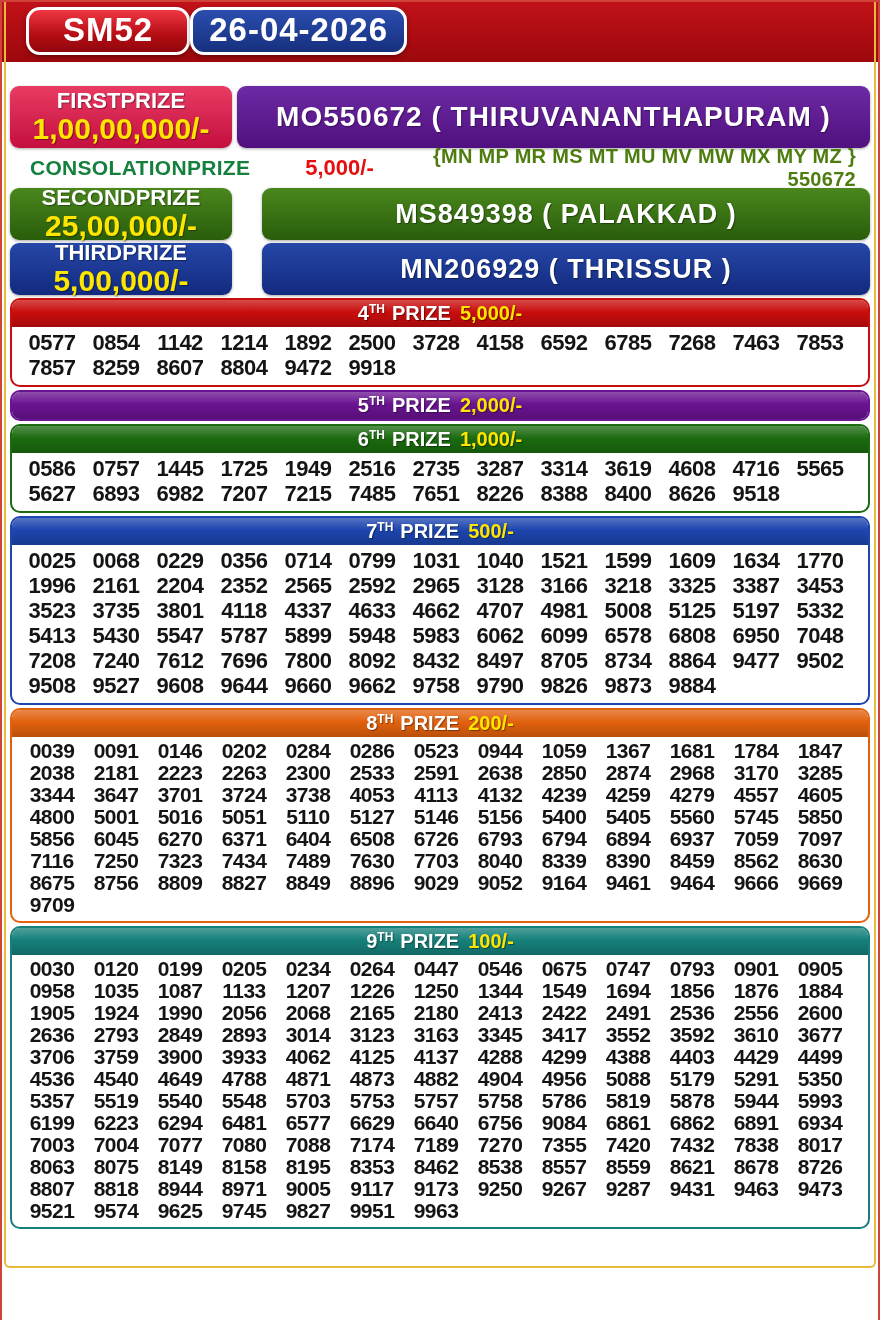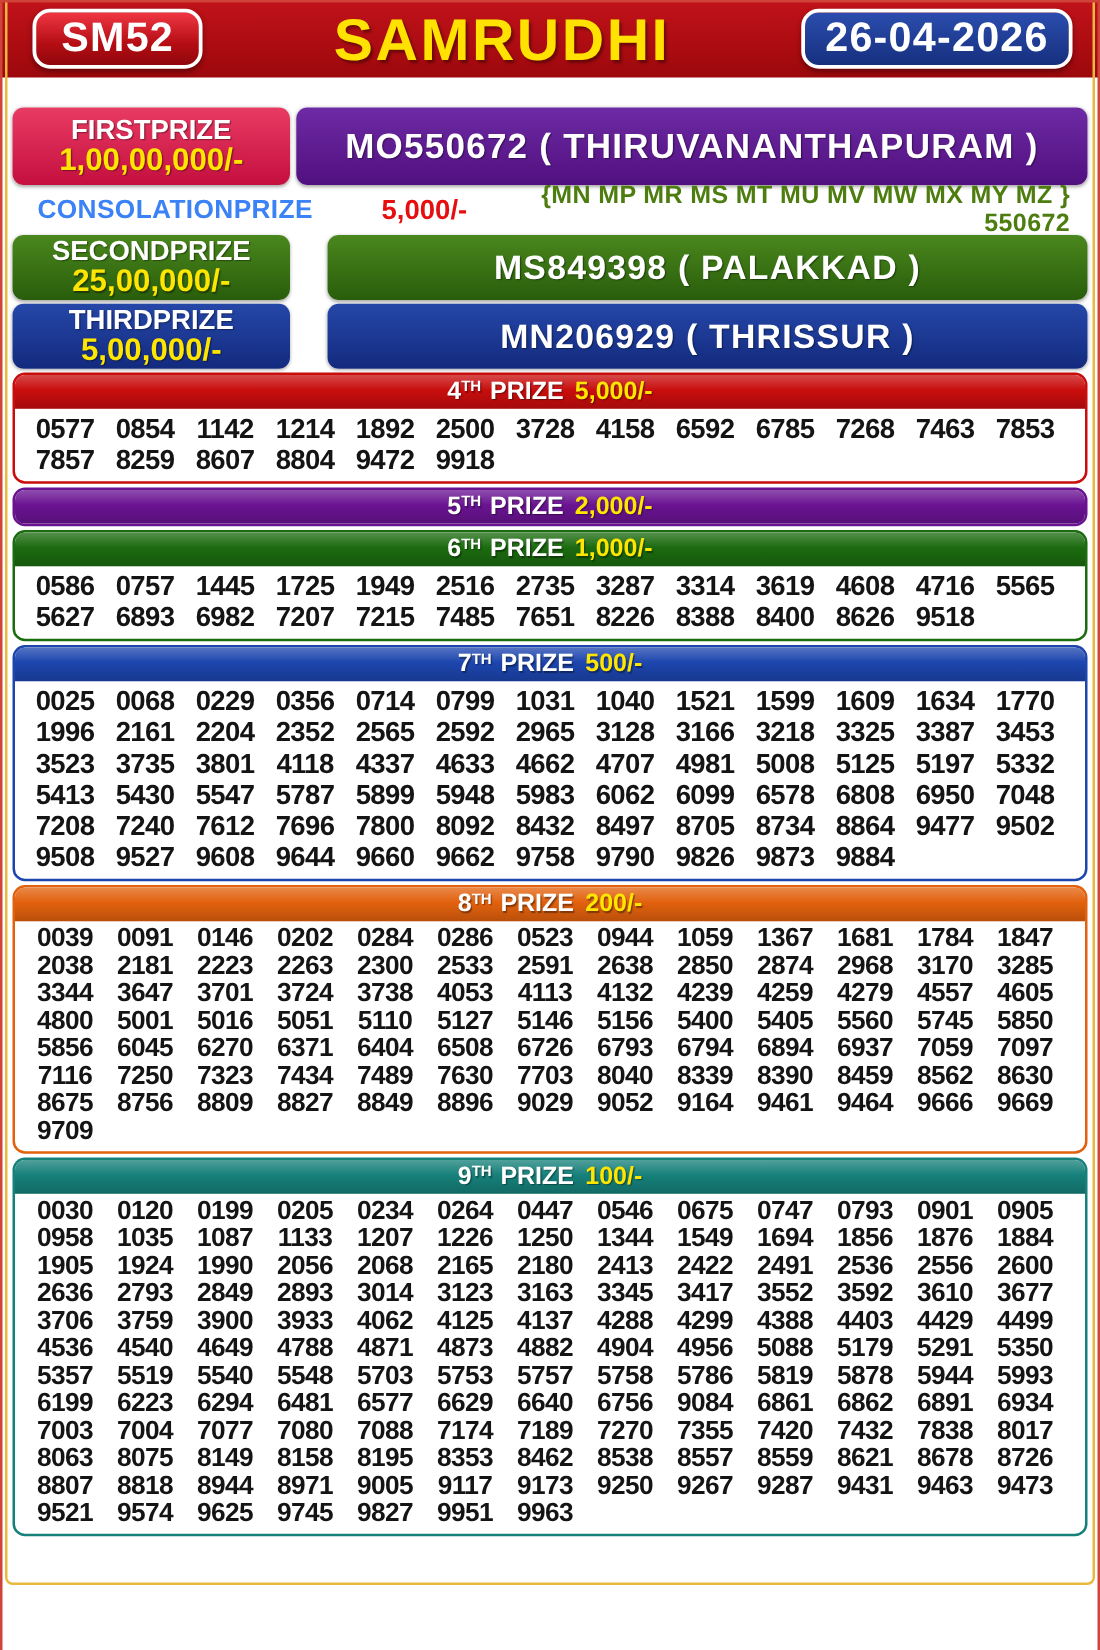--- a/index.html
+++ b/index.html
@@ -9,66 +9,65 @@
   }
   
   .red-frame{position:absolute;inset:0;border:2px solid #d04338;border-bottom:none;pointer-events:none;z-index:5;}
   .gold-frame{position:absolute;left:4px;right:4px;top:0;height:1266px;
     border-left:2px solid #e9b93e;border-right:2px solid #e9b93e;border-bottom:2px solid #e9b93e;
     border-radius:0 0 6px 6px;pointer-events:none;z-index:5;}
   
   .header-band{height:62px;background:linear-gradient(180deg,#c2121a,#9c080c);display:flex;align-items:center;position:relative;z-index:2;}
   .code-box{margin-left:26px;background:linear-gradient(180deg,#f03744,#b40d13 60%,#8f070c);
     border:3px solid #fff;border-radius:14px;color:#fff;font-weight:bold;font-size:33px;
-    padding:1px 20px 3px;letter-spacing:1px;box-shadow:0 2px 4px rgba(0,0,0,.35);}
+    padding:1px 34px 3px;letter-spacing:1px;box-shadow:0 2px 4px rgba(0,0,0,.35);}
   .lottery-name{flex:1;text-align:center;color:#ffe200;font-size:47px;font-weight:bold;letter-spacing:2px;
     text-shadow:2px 2px 2px rgba(0,0,0,.35);}
   .date-box{margin-right:22px;background:linear-gradient(180deg,#2b4dae,#16307e);
     border:3px solid #fff;border-radius:14px;color:#fff;font-weight:bold;font-size:33px;
     padding:1px 16px 3px;letter-spacing:1px;box-shadow:0 2px 4px rgba(0,0,0,.35);}
   .content{padding:0 10px;position:relative;z-index:1;}
   .gap-top{height:24px;}
   
   .prize-row{display:flex;gap:5px;margin-bottom:3px;}
   .label-box{width:222px;border-radius:9px;color:#fff;text-align:center;display:flex;flex-direction:column;
     justify-content:center;line-height:1.08;padding:3px 0;box-shadow:0 1px 3px rgba(0,0,0,.35);}
   .label-box .lbl{font-size:22px;font-weight:bold;text-shadow:1px 1px 1px rgba(0,0,0,.4);}
-  .label-box .amt{font-size:25px;font-weight:bold;color:#ffe600;text-shadow:1px 1px 1px rgba(0,0,0,.4);}
+  .label-box .amt{font-size:30px;font-weight:bold;color:#ffe600;text-shadow:1px 1px 1px rgba(0,0,0,.4);}
   .ticket-box{flex:1;border-radius:9px;color:#fff;display:flex;align-items:center;justify-content:center;
     font-size:27px;font-weight:bold;letter-spacing:1px;box-shadow:0 1px 3px rgba(0,0,0,.35);
     text-shadow:1px 1px 1px rgba(0,0,0,.4);}
   .row-first{height:62px;}
   .row-second,.row-third{height:52px;gap:30px;}
   .row-first .label-box{background:linear-gradient(180deg,#e83b63,#c50f3f);}
   .row-first .ticket-box{background:linear-gradient(180deg,#6d2aa5,#51107f);font-size:28px;}
   .row-second .label-box,.row-second .ticket-box{background:linear-gradient(180deg,#4a871d,#295d0b);}
   .row-third .label-box,.row-third .ticket-box{background:linear-gradient(180deg,#2547a8,#132a7e);}
   
   .consol{height:34px;display:flex;align-items:center;padding:0 14px 0 20px;margin-bottom:3px;font-weight:bold;}
-  .consol .lbl{color:#3b82f6;font-size:21px;letter-spacing:.3px;}
+  .consol .lbl{color:#15803d;font-size:21px;letter-spacing:.3px;}
   .consol .amt{color:#e60f0f;font-size:22px;margin-left:55px;}
   .consol .series{color:#4d7c0f;font-size:20px;flex:1;text-align:right;letter-spacing:.3px;}
   
   .prize-section{border:2px solid var(--c);border-radius:10px;overflow:hidden;margin-bottom:3px;background:#fff;}
   .bar{background:linear-gradient(180deg,rgba(255,255,255,.25),rgba(255,255,255,0) 45%,rgba(0,0,0,.18)),var(--c);
     height:27px;display:flex;align-items:center;justify-content:center;color:#fff;font-weight:bold;font-size:20px;
     text-shadow:1px 1px 1px rgba(0,0,0,.4);}
   .bar .sup{font-size:12px;position:relative;top:-5px;}
   .bar .word{margin-left:7px;}
   .bar .amt{color:#ffe600;margin-left:9px;}
   .nums{display:flex;flex-wrap:wrap;justify-content:flex-start;padding:3px 8px 5px;}
   .num{width:64px;text-align:center;font-weight:bold;font-size:22px;line-height:25px;color:#141414;letter-spacing:-0.5px;}
   .prize-section:nth-of-type(5) .num,.prize-section:nth-of-type(6) .num{line-height:22px;font-size:21px;}
 </style>
 </head>
 <body>
 
 <div class="header-band">
   <div class="code-box">SM52</div>
-  <div class="lottery-name">SAMRUDHI</div>
   <div class="date-box">26-04-2026</div>
 </div>
 
 <div class="content">
   <div class="gap-top"></div>
 
   <div class="prize-row row-first">
     <div class="label-box">
       <span class="lbl">FIRSTPRIZE</span>
       <span class="amt">1,00,00,000/-</span>

